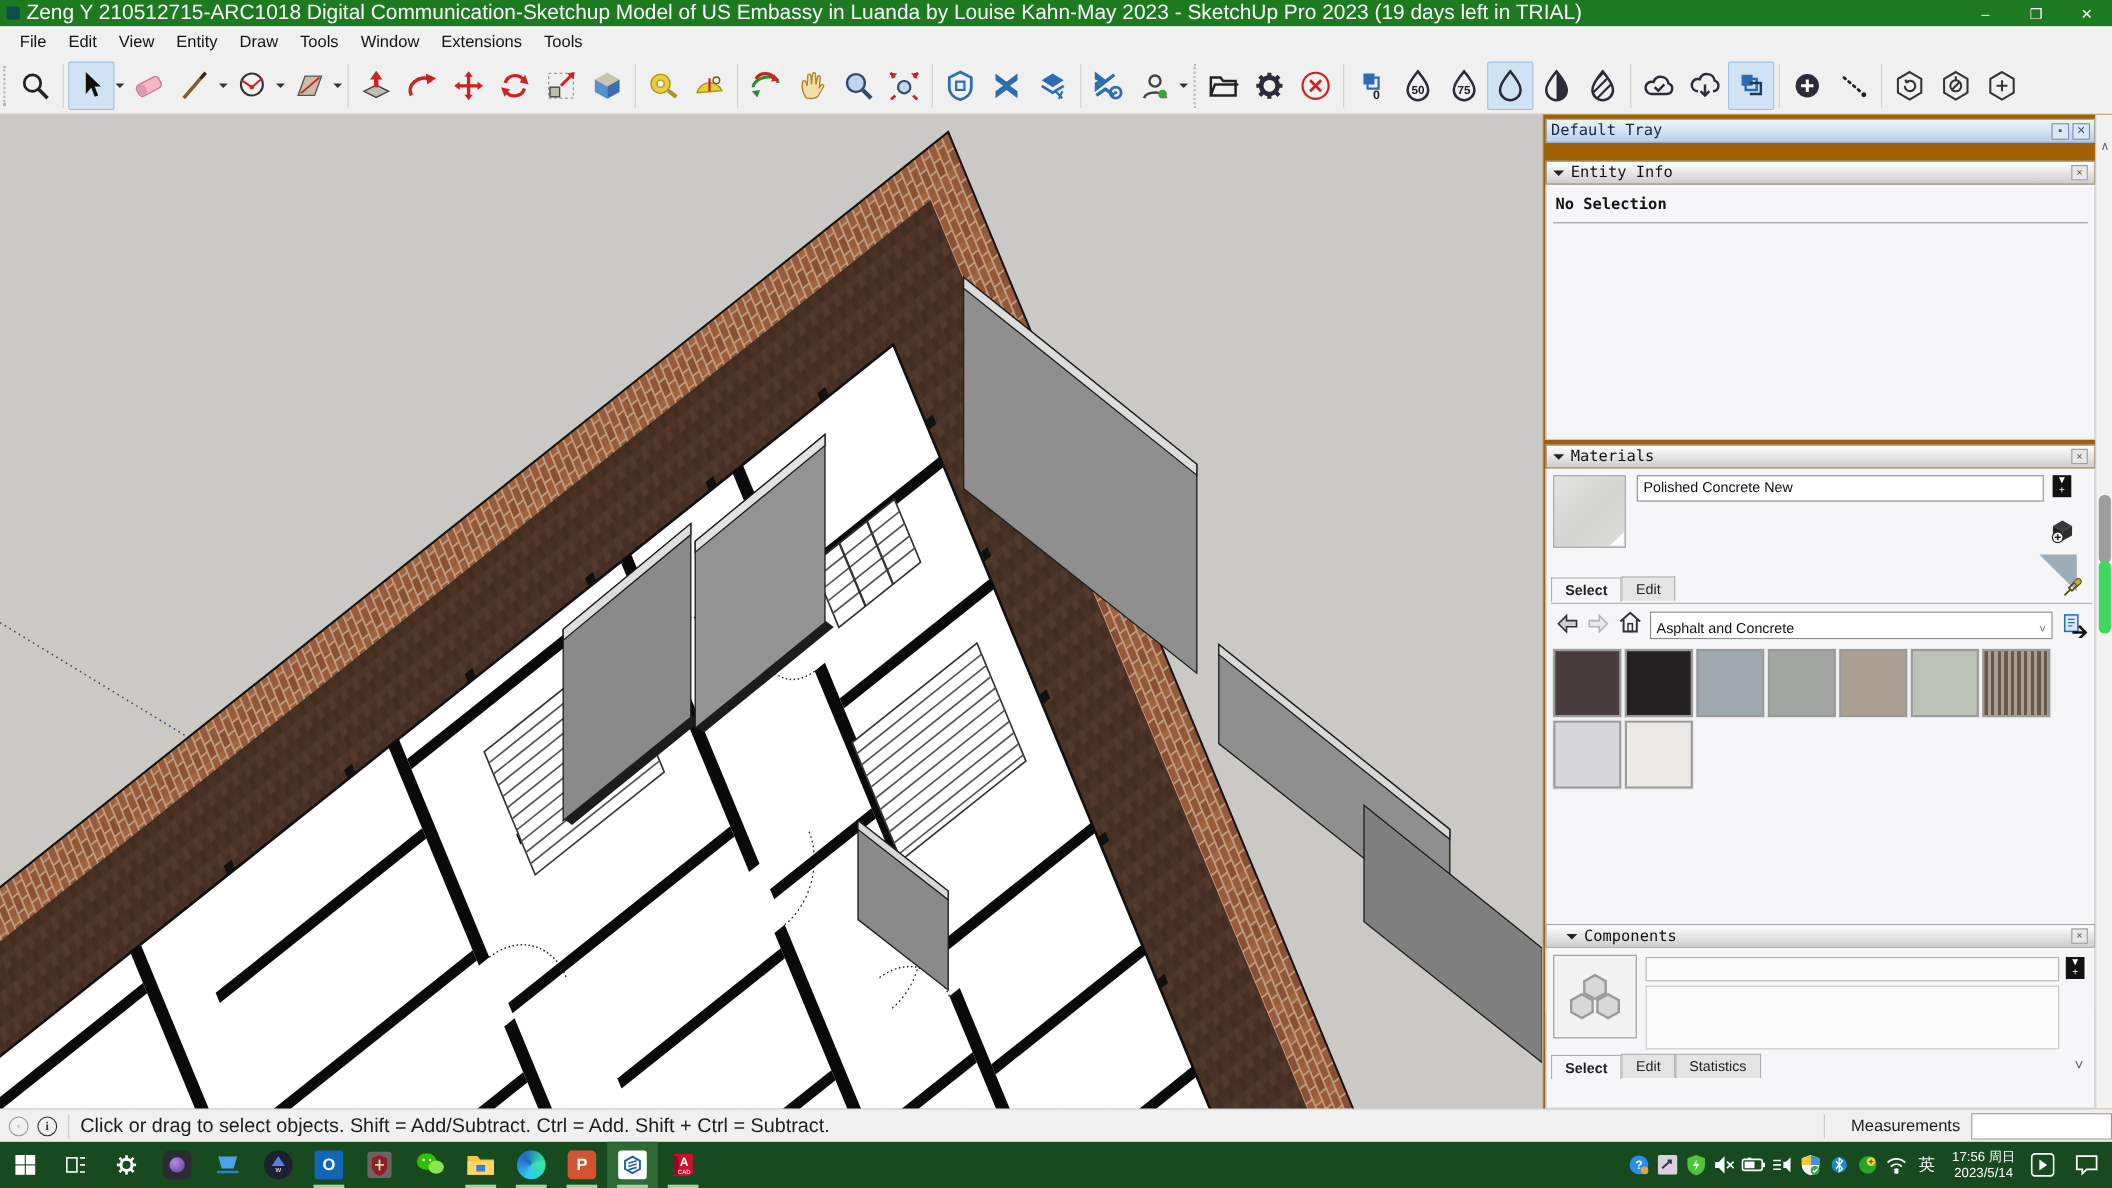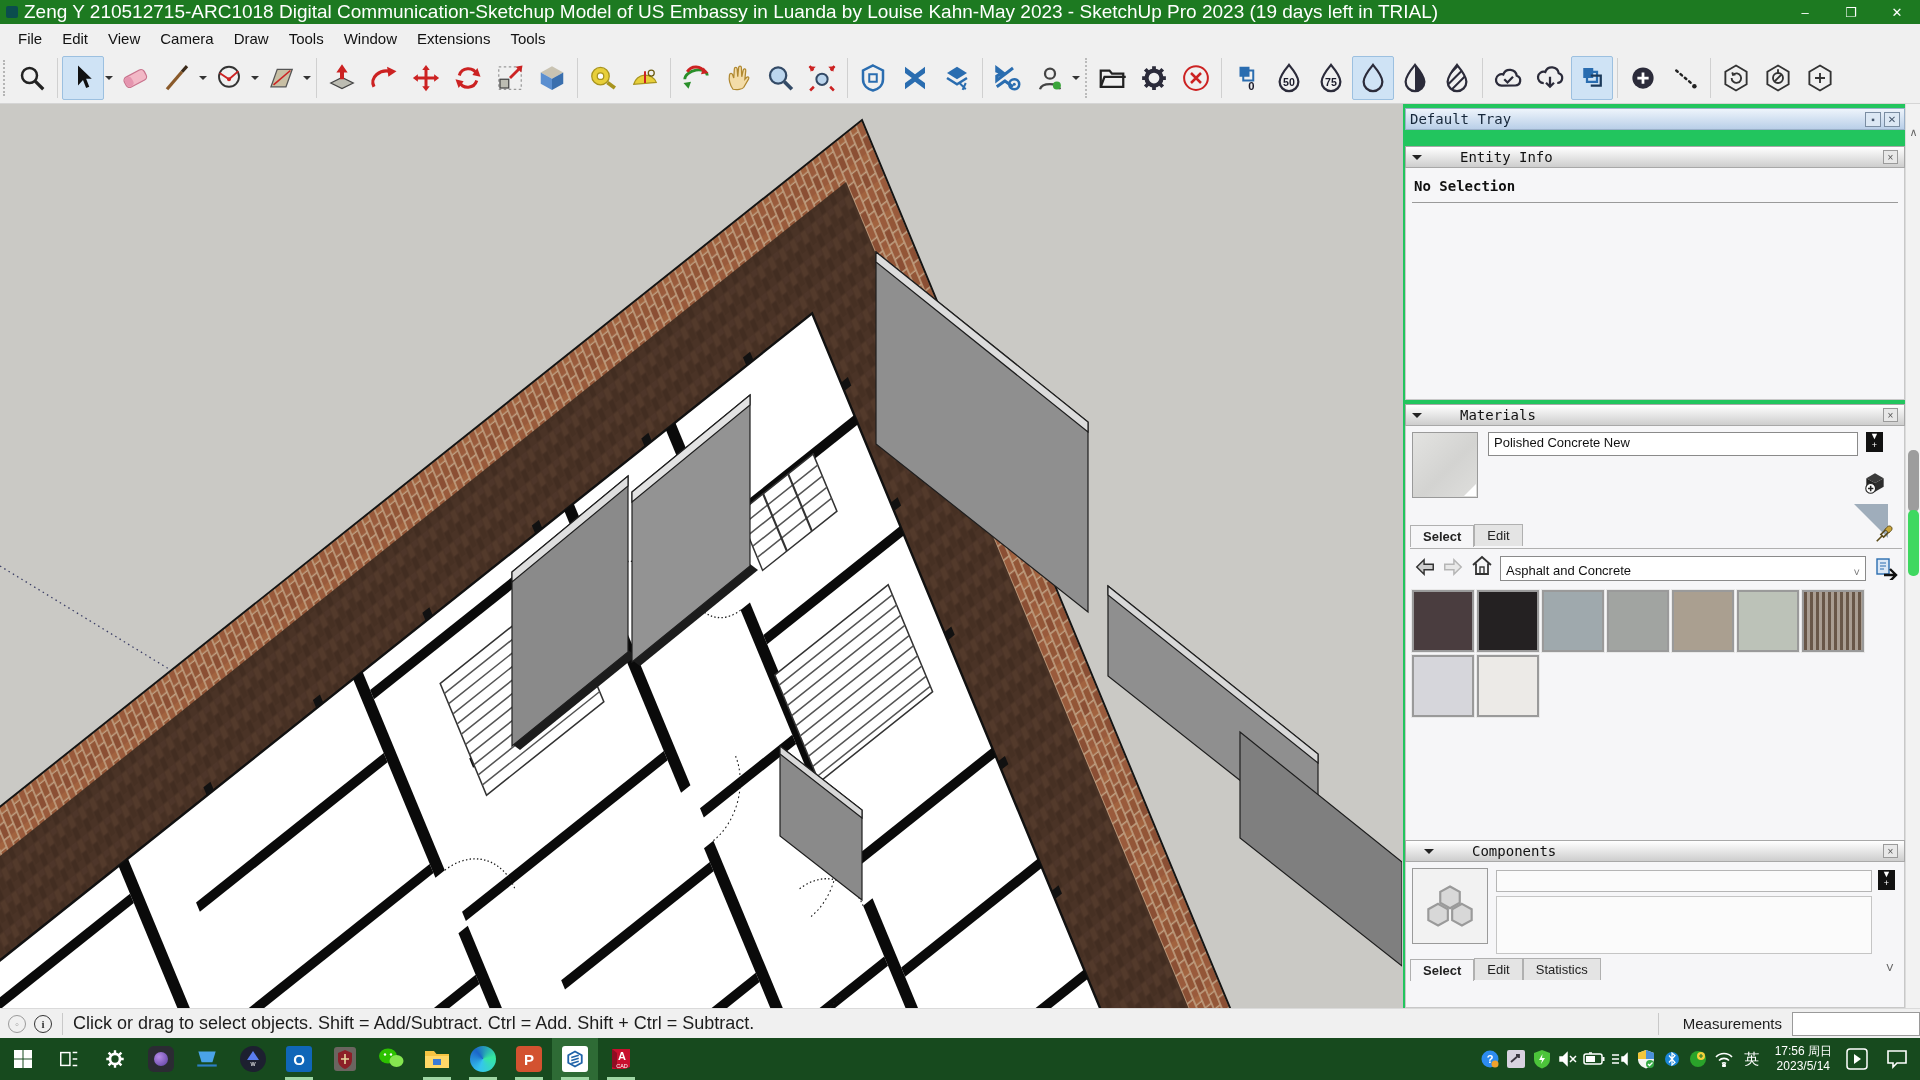--- a/index.html
+++ b/index.html
@@ -25,26 +25,26 @@
   .caret { width:10px; height:44px; display:flex; align-items:center; justify-content:center; flex:0 0 auto; }
   .caret::after { content:""; border:4px solid transparent; border-top-color:#333; margin-top:4px; }
   .tsep { width:1px; height:40px; background:#d0d0d0; margin:0 4px; flex:0 0 auto; }
   .tsep.dotted { background:none; border-left:2px dotted #bbb; }
 
   
   .main { position:absolute; left:0; top:104px; width:1920px; height:904px; }
   .viewport { position:absolute; left:0; top:0; width:1402px; height:904px; background:#cac9c5; }
 
   
-  .tray { position:absolute; left:1402px; top:0; width:518px; height:904px; background:#22c55e; border-left:1px solid #c8c8c8; overflow:hidden; }
+  .tray { position:absolute; left:1402px; top:0; width:518px; height:904px; background:#a16207; border-left:1px solid #c8c8c8; overflow:hidden; }
   .tray-header { position:absolute; left:2px; top:4px; width:500px; height:22px; background:linear-gradient(#eef4fb,#b9cfe8); border:1px solid #9ab0c8; display:flex; align-items:center; padding:0 4px; }
   .tray-title { font-family:"DejaVu Sans Mono",monospace; font-size:14px; color:#16273a; }
   .hdr-btn { width:16px; height:15px; border:1px solid #7a8da2; background:#dce8f4; margin-left:3px; display:flex; align-items:center; justify-content:center; font-size:10px; color:#44566b; }
   .tray-hdr-right { margin-left:auto; display:flex; }
-  .sect-header { position:absolute; left:2px; width:500px; height:22px; background:linear-gradient(#ffffff,#cdcdcd); border:1px solid #a8a8a8; display:flex; align-items:center; padding:0 6px;gap:32px; }
+  .sect-header { position:absolute; left:2px; width:500px; height:22px; background:linear-gradient(#ffffff,#cdcdcd); border:1px solid #a8a8a8; display:flex; align-items:center; padding:0 6px; }
   .sect-title { font-family:"DejaVu Sans Mono",monospace; font-size:14px; color:#111; margin-left:6px; }
   .tri-down { width:0; height:0; border:5px solid transparent; border-top-color:#222; margin-top:5px; }
   .sect-close { margin-left:auto; width:15px; height:14px; border:1px solid #9a9a9a; background:#e8e8e8; color:#555; font-size:10px; display:flex; align-items:center; justify-content:center; }
   .panel-body { position:absolute; left:2px; width:500px; background:#f6f6f8; border:1px solid #c8c8c8; border-top:none; }
   .mono-bold { font-family:"DejaVu Sans Mono",monospace; font-weight:bold; font-size:14px; color:#111; }
   .field { background:#fff; border:1px solid #8a8a8a; font-size:13px; color:#111; padding:2px 5px; }
   .tab { font-size:13px; color:#222; padding:3px 12px; border:1px solid #b0b0b0; border-bottom:none; background:#e4e4e4; }
   .tab.on { background:#f6f6f8; position:relative; top:1px; font-weight:bold; }
   .swatch { width:62px; height:62px; border:2px solid #9a9a9a; outline:1px solid #e8e8e8; }
   .swatch.striped { background-image:repeating-linear-gradient(90deg, rgba(60,40,25,.45) 0 3px, rgba(255,255,255,.25) 3px 6px); }
@@ -80,21 +80,21 @@
     <div class="win-btn">–</div>
     <div class="win-btn">❐</div>
     <div class="win-btn">✕</div>
   </div>
 </div>
 
 <div class="menubar">
   <span class="menu-item">File</span>
   <span class="menu-item">Edit</span>
   <span class="menu-item">View</span>
-  <span class="menu-item">Camera</span>
+  <span class="menu-item">Entity</span>
   <span class="menu-item">Draw</span>
   <span class="menu-item">Tools</span>
   <span class="menu-item">Window</span>
   <span class="menu-item">Extensions</span>
   <span class="menu-item">Tools</span>
 </div>
 
 <div class="toolbar">
   <div class="grip"></div>
   <div class="tbtn">

